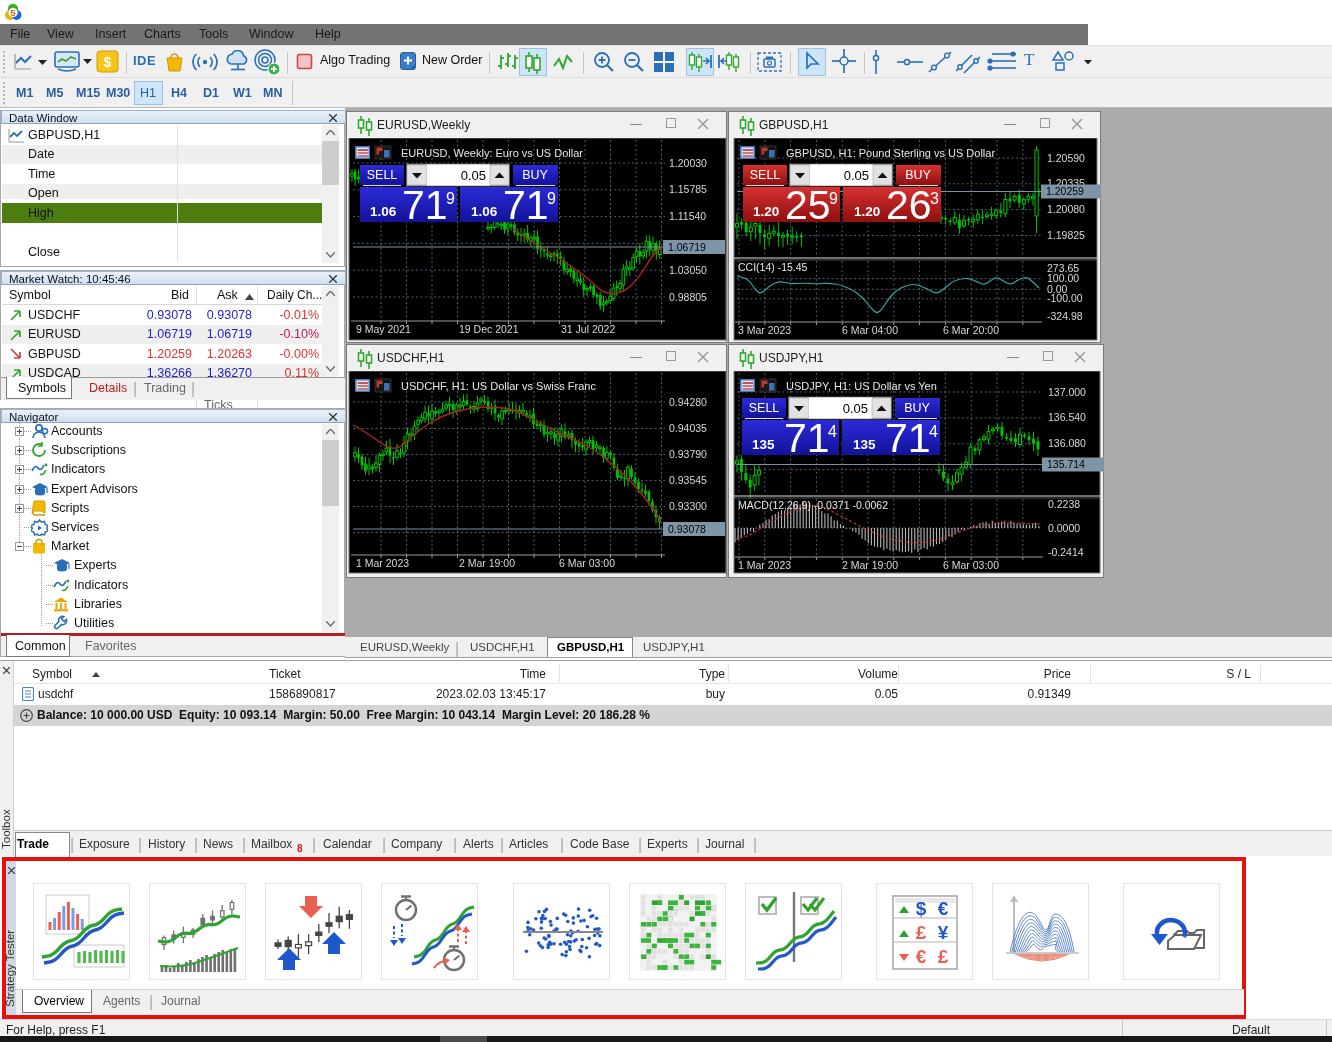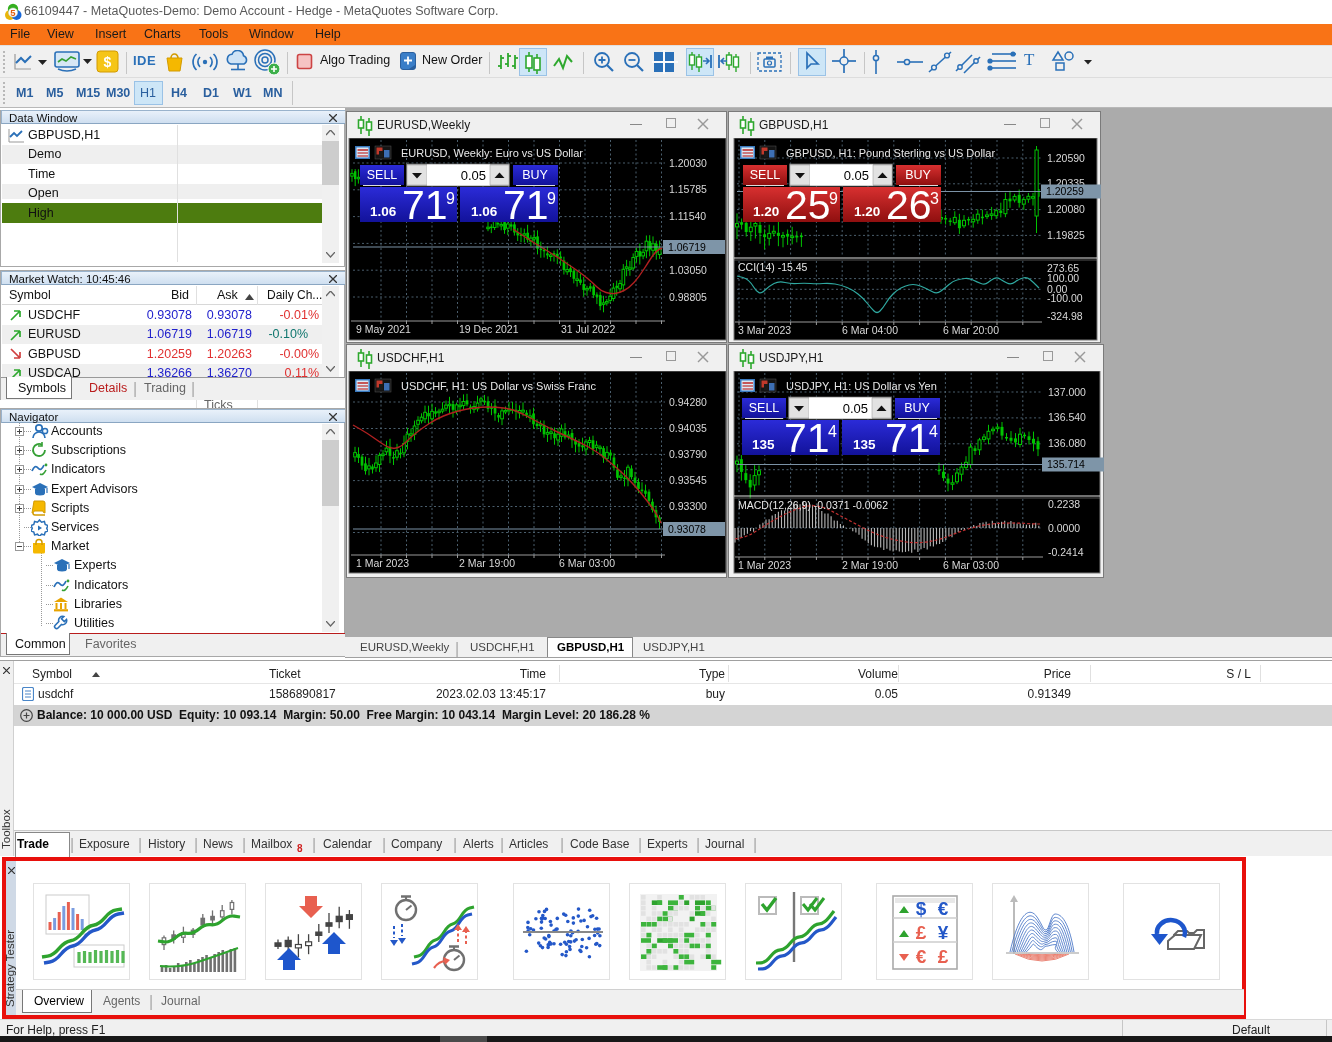--- a/index.html
+++ b/index.html
@@ -8,23 +8,22 @@
 svg{display:block}
 </style></head><body>
 <div class="abs" style="left:0;top:0;width:1332px;height:24px;background:#fff">
 <svg width="20" height="20" style="position:absolute;left:3px;top:2px" viewBox="0 0 20 20">
 <circle cx="7" cy="13" r="5" fill="#e8b60a"></circle>
       <circle cx="13.5" cy="13" r="5" fill="#1667d8"></circle>
       <circle cx="10" cy="7" r="5.2" fill="#35b020"></circle>
 <circle cx="10" cy="10.5" r="4.6" fill="#fff" stroke="#ccc" stroke-width="0.5"></circle>
 <text x="10" y="14" font-size="9.5" font-weight="bold" fill="#e06010" text-anchor="middle" font-family="Liberation Sans">5</text>
 </svg>
-<span style="position:absolute;left:24px;top:4px;font-size:12.5px;color:#5a5a5a">66109447 - MetaQuotes-Demo: Demo Account - Hedge - MetaQuotes Software Corp.</span>
 </div>
-<div class="abs" style="left:0;top:24px;width:1332px;height:21px;background:#f97316">
+<div class="abs" style="left:0;top:24px;width:1088px;height:21px;background:#737373">
     <span style="position:absolute;left:10px;top:3px;font-size:12.5px;color:#1a1a1a">File</span>
     <span style="position:absolute;left:47px;top:3px;font-size:12.5px;color:#1a1a1a">View</span>
     <span style="position:absolute;left:95px;top:3px;font-size:12.5px;color:#1a1a1a">Insert</span>
     <span style="position:absolute;left:144px;top:3px;font-size:12.5px;color:#1a1a1a">Charts</span>
     <span style="position:absolute;left:199px;top:3px;font-size:12.5px;color:#1a1a1a">Tools</span>
     <span style="position:absolute;left:249px;top:3px;font-size:12.5px;color:#1a1a1a">Window</span>
     <span style="position:absolute;left:315px;top:3px;font-size:12.5px;color:#1a1a1a">Help</span>
   </div>
 <div class="abs" style="left:0;top:45px;width:1332px;height:32px;background:#f0f0f0;border-top:1px solid #e0e0e0">
     <svg width="36" height="22" style="position:absolute;left:12px;top:5px">
@@ -229,30 +228,33 @@
         <path d="M0,0 L8,8 M8,0 L0,8" stroke="#333" stroke-width="1.3"></path>
       </svg></div>
     <div class="abs" style="left:1px;top:15px;width:320px;height:19.6px;background:#fff">
       <svg width="17" height="15" style="position:absolute;left:6px;top:3px">
         <path d="M1,1 v13 h15" stroke="#999" fill="none"></path>
         <path d="M2,9 l4,-4 l3,3 l5,-5" stroke="#2a70b8" stroke-width="1.8" fill="none"></path>
       </svg>
       <span style="position:absolute;left:26px;top:2.5px;font-size:12.5px;color:#111">GBPUSD,H1</span>
     </div>
     <div class="abs" style="left:1px;top:34.6px;width:320px;height:19.6px;background:#efefef">
-      <span style="position:absolute;left:26px;top:2.5px;font-size:12.5px;color:#111">Demo</span>
+      <span style="position:absolute;left:26px;top:2.5px;font-size:12.5px;color:#111">Date</span>
     </div>
     <div class="abs" style="left:1px;top:54.2px;width:320px;height:19.6px;background:#fff">
       <span style="position:absolute;left:26px;top:2.5px;font-size:12.5px;color:#111">Time</span>
     </div>
     <div class="abs" style="left:1px;top:73.80000000000001px;width:320px;height:15px;background:#efefef">
       <span style="position:absolute;left:26px;top:2.5px;font-size:12.5px;color:#111">Open</span>
     </div>
     <div class="abs" style="left:1px;top:93.4px;width:320px;height:19.6px;background:#4d7c0f">
       <span style="position:absolute;left:26px;top:2.5px;font-size:12.5px;color:#111">High</span>
+    </div>
+    <div class="abs" style="left:1px;top:132.6px;width:320px;height:19.6px;background:#fff">
+      <span style="position:absolute;left:26px;top:2.5px;font-size:12.5px;color:#111">Close</span>
     </div>
     <div class="abs" style="left:176px;top:15px;width:1px;height:137px;background:#e0e0e0"></div>
     <div class="abs" style="left:321px;top:15px;width:17px;height:138px;background:#f0f0f0">
       <svg width="9" height="6" style="position:absolute;left:4px;top:5px">
         <path d="M0,5 L4.5,0 L9,5" fill="none" stroke="#666" stroke-width="1.3"></path>
       </svg>
       <div style="position:absolute;left:0;top:16px;width:17px;height:44px;background:#cdcdcd"></div>
       <svg width="9" height="6" style="position:absolute;left:4px;bottom:5px">
         <path d="M0,0 L4.5,5 L9,0" fill="none" stroke="#666" stroke-width="1.3"></path>
       </svg>
@@ -282,21 +284,21 @@
       <span style="position:absolute;right:70px;top:2.5px;font-size:12.5px;color:#2222cc">0.93078</span>
       <span style="position:absolute;right:3px;top:2.5px;font-size:12.5px;color:#e03030">-0.01%</span>
     </div>
     <div class="abs" style="left:1px;top:53.6px;width:320px;height:19.6px;background:#efefef">
       <svg width="12" height="12" style="position:absolute;left:8px;top:4px">
         <path d="M1,11 L10,2 M10,2 h-6 M10,2 v6" stroke="#2ea82e" stroke-width="1.7" fill="none"></path>
       </svg>
       <span style="position:absolute;left:26px;top:2.5px;font-size:12.5px;color:#111">EURUSD</span>
       <span style="position:absolute;right:130px;top:2.5px;font-size:12.5px;color:#2222cc">1.06719</span>
       <span style="position:absolute;right:70px;top:2.5px;font-size:12.5px;color:#2222cc">1.06719</span>
-      <span style="position:absolute;right:14px;top:2.5px;font-size:12.5px;color:#0f766e">-0.10%</span>
+      <span style="position:absolute;right:3px;top:2.5px;font-size:12.5px;color:#be185d">-0.10%</span>
     </div>
     <div class="abs" style="left:1px;top:73.2px;width:320px;height:19.6px;background:#fff">
       <svg width="12" height="12" style="position:absolute;left:8px;top:4px">
         <path d="M1,1 L10,10 M10,10 h-6 M10,10 v-6" stroke="#d04040" stroke-width="1.7" fill="none"></path>
       </svg>
       <span style="position:absolute;left:26px;top:2.5px;font-size:12.5px;color:#111">GBPUSD</span>
       <span style="position:absolute;right:130px;top:2.5px;font-size:12.5px;color:#e03030">1.20259</span>
       <span style="position:absolute;right:70px;top:2.5px;font-size:12.5px;color:#e03030">1.20263</span>
       <span style="position:absolute;right:3px;top:2.5px;font-size:12.5px;color:#e03030">-0.00%</span>
     </div>
@@ -441,21 +443,21 @@
     <span style="position:absolute;left:73px;top:206.99999999999997px;font-size:12.5px;color:#111">Utilities</span>
     <div class="abs" style="left:321px;top:15px;width:17px;height:208px;background:#f0f0f0">
       <svg width="9" height="6" style="position:absolute;left:4px;top:5px">
         <path d="M0,5 L4.5,0 L9,5" fill="none" stroke="#666" stroke-width="1.3"></path>
       </svg>
       <div style="position:absolute;left:0;top:16px;width:17px;height:66px;background:#cdcdcd"></div>
       <svg width="9" height="6" style="position:absolute;left:4px;bottom:5px">
         <path d="M0,0 L4.5,5 L9,0" fill="none" stroke="#666" stroke-width="1.3"></path>
       </svg>
     </div>
-    <div class="abs" style="left:0;top:224px;width:345px;height:23px;background:#f0f0f0;border-top:1px solid #b91c1c">
+    <div class="abs" style="left:0;top:224px;width:345px;height:23px;background:#f0f0f0;border-top:3px solid #b91c1c">
       <div style="position:absolute;left:5px;top:-1px;width:64px;height:22px;background:#fff;border:1px solid #777;border-top:none"></div>
       <span style="position:absolute;left:14px;top:3px;font-size:12.5px;color:#111">Common</span>
       <span style="position:absolute;left:84px;top:3px;font-size:12.5px;color:#666">Favorites</span>
     </div>
   </div>
 <div class="abs" style="left:345px;top:108px;width:987px;height:529px;background:#ababab">
     <div style="position:absolute;left:1px;top:3px;width:381px;height:232px;background:#f0f0f0;border:1px solid #7a7a7a;box-sizing:border-box">
 <div style="position:absolute;left:0;top:0;width:100%;height:26px">
 <svg width="40" height="26" style="position:absolute;left:6px;top:0">
           <g stroke="#2ea82e" fill="none" stroke-width="1.6">

